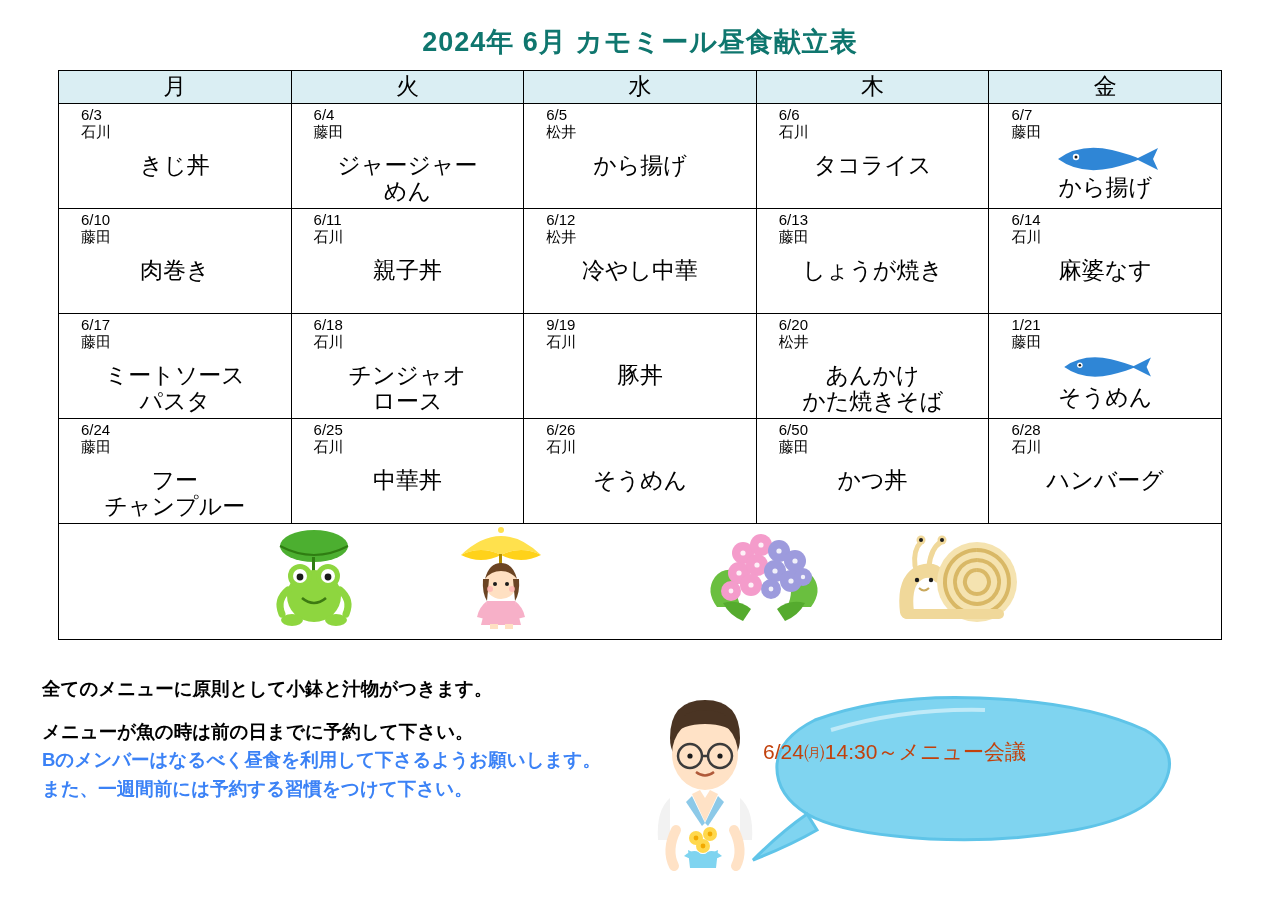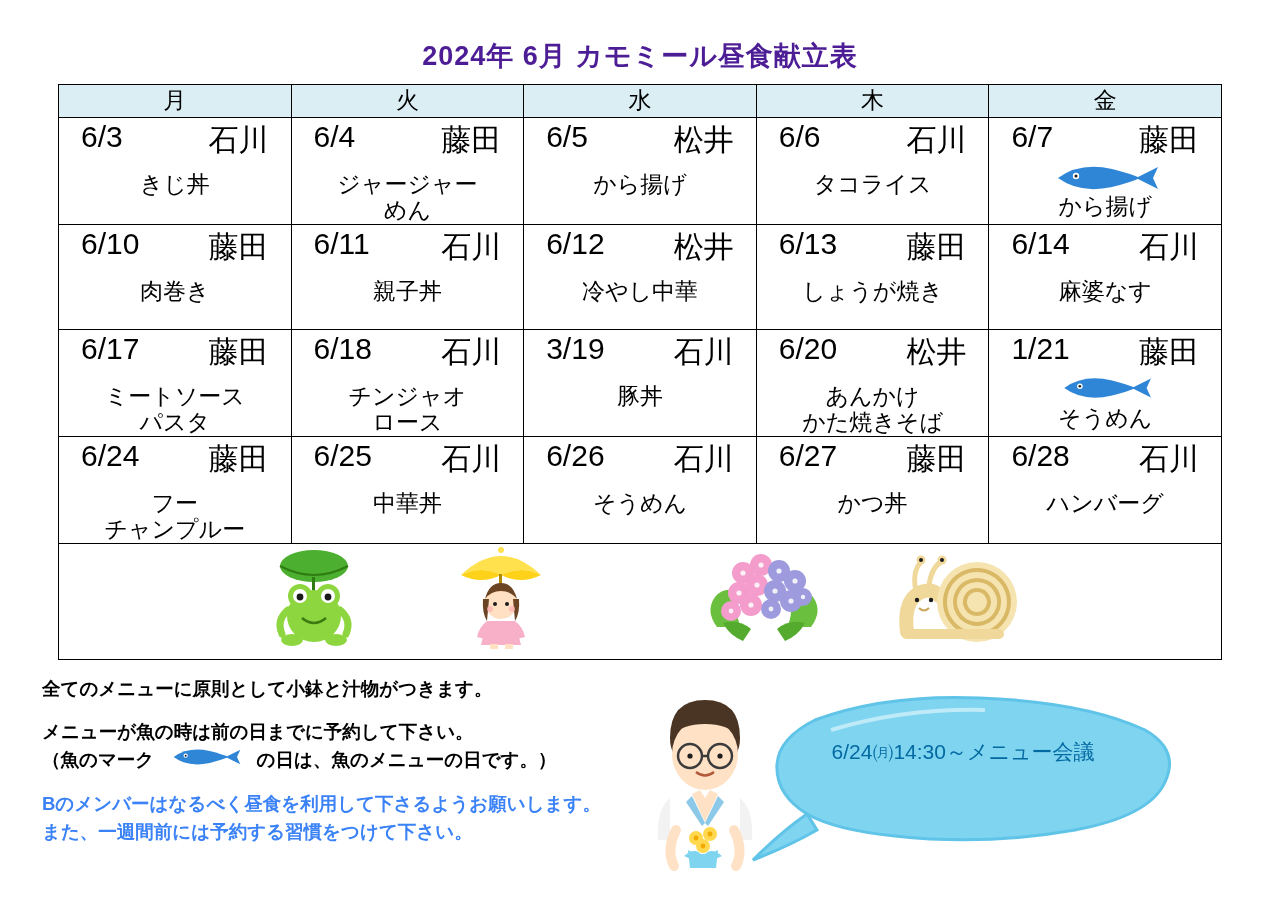--- a/index.html
+++ b/index.html
@@ -10,25 +10,25 @@
     width: 1280px;
     height: 905px;
     background: #ffffff;
     font-family: "Liberation Sans", sans-serif;
     color: #000000;
     position: relative;
     overflow: hidden;
   }
   .title {
     text-align: center;
-    color: #4c1d95;
+    color: #0f766e;
     font-weight: bold;
     font-size: 27px;
     letter-spacing: 1px;
-    padding-top: 38px;
+    padding-top: 24px;
     padding-bottom: 10px;
   }
   table.menu {
     border-collapse: collapse;
     margin: 0 auto;
     width: 1164px;
     table-layout: fixed;
   }
   table.menu td, table.menu th {
     border: 1px solid #000000;
@@ -43,23 +43,24 @@
     text-align: center;
     vertical-align: middle;
   }
   td.cell {
     height: 104px;
     position: relative;
   }
   .cell-top {
     display: flex;
     justify-content: space-between;
-    font-size: 30px;
+    font-size: 15px;
     padding: 2px 22px 0 22px;
     box-sizing: border-box;
+    flex-direction: column;
   }
   .cell-date { }
   .cell-staff { }
   .cell-menu {
     text-align: center;
     font-size: 23px;
     line-height: 1.15;
     margin-top: 10px;
     padding: 0 4px;
   }
@@ -104,23 +105,23 @@
     left: 745px;
     top: 690px;
     width: 440px;
     height: 180px;
   }
   .bubble-text {
     position: absolute;
     left: 18px;
     top: 48px;
     width: 400px;
-    text-align: center;
+    text-align: left;
     font-size: 21px;
-    color: #0369a1;
+    color: #c2410c;
   }
   .person {
     position: absolute;
     left: 640px;
     top: 690px;
     width: 130px;
     height: 185px;
   }
 </style>
 </head>
@@ -234,21 +235,21 @@
       </td>
       <td class="cell">
         <div class="cell-top">
           <span class="cell-date">6/18</span>
           <span class="cell-staff">石川</span>
         </div>
         <div class="cell-menu">チンジャオ<br>ロース</div>
       </td>
       <td class="cell">
         <div class="cell-top">
-          <span class="cell-date">3/19</span>
+          <span class="cell-date">9/19</span>
           <span class="cell-staff">石川</span>
         </div>
         <div class="cell-menu">豚丼</div>
       </td>
       <td class="cell">
         <div class="cell-top">
           <span class="cell-date">6/20</span>
           <span class="cell-staff">松井</span>
         </div>
         <div class="cell-menu">あんかけ<br>かた焼きそば</div>
@@ -287,21 +288,21 @@
       </td>
       <td class="cell">
         <div class="cell-top">
           <span class="cell-date">6/26</span>
           <span class="cell-staff">石川</span>
         </div>
         <div class="cell-menu">そうめん</div>
       </td>
       <td class="cell">
         <div class="cell-top">
-          <span class="cell-date">6/27</span>
+          <span class="cell-date">6/50</span>
           <span class="cell-staff">藤田</span>
         </div>
         <div class="cell-menu">かつ丼</div>
       </td>
       <td class="cell">
         <div class="cell-top">
           <span class="cell-date">6/28</span>
           <span class="cell-staff">石川</span>
         </div>
         <div class="cell-menu">ハンバーグ</div>
@@ -414,32 +415,20 @@
 
         </div>
       </td>
     </tr>
   </tbody>
 </table>
 
 <div class="notes">
   <div class="blk">全てのメニューに原則として小鉢と汁物がつきます。</div>
   <div>メニューが魚の時は前の日までに予約して下さい。</div>
-  <div class="blk">
-    <span>（魚のマーク</span>
-    <span class="note-inline-fish">
-      <svg width="86" height="20" viewBox="0 0 110 30">
-        <path d="M8 15 Q30 -1 62 6 Q82 11 90 15 Q82 19 62 24 Q30 31 8 15 Z" fill="#2f86d6"></path>
-        <path d="M86 15 L108 4 L103 15 L108 26 Z" fill="#2f86d6"></path>
-        <circle cx="26" cy="13" r="3.2" fill="#ffffff"></circle>
-        <circle cx="26" cy="13" r="1.5" fill="#1b1b1b"></circle>
-      </svg>
-    </span>
-    <span>の日は、魚のメニューの日です。）</span>
-  </div>
   <div class="red">Bのメンバーはなるべく昼食を利用して下さるようお願いします。</div>
   <div class="red">また、一週間前には予約する習慣をつけて下さい。</div>
 </div>
 
 <div class="person">
   <svg width="130" height="185" viewBox="0 0 130 185">
     <path d="M30 48 Q30 10 65 10 Q100 10 100 48 Q100 58 96 64 L34 64 Q30 58 30 48 Z" fill="#4a3423"></path>
     <ellipse cx="65" cy="64" rx="33" ry="36" fill="#ffe2c6"></ellipse>
     <path d="M32 46 Q38 20 65 20 Q92 20 98 46 Q88 34 65 34 Q42 34 32 46 Z" fill="#4a3423"></path>
     <circle cx="50" cy="66" r="12" fill="none" stroke="#3b3b3b" stroke-width="2.5"></circle>

